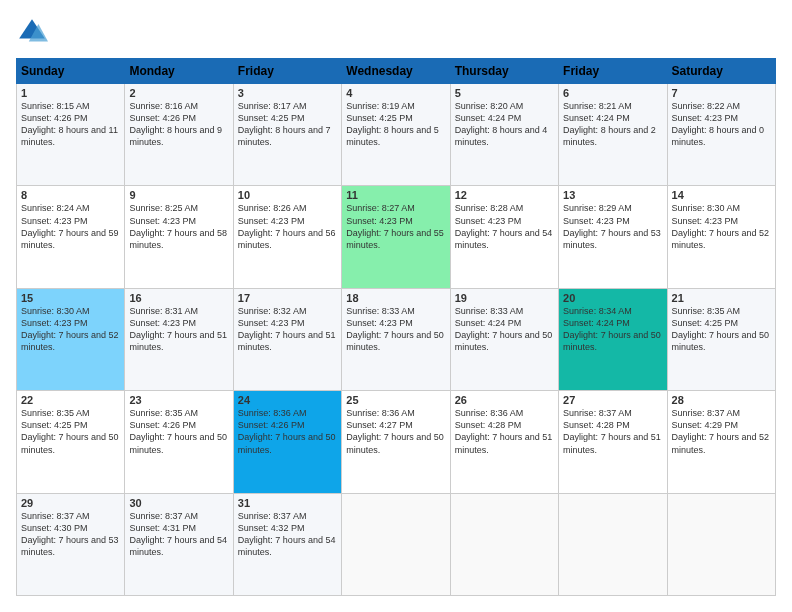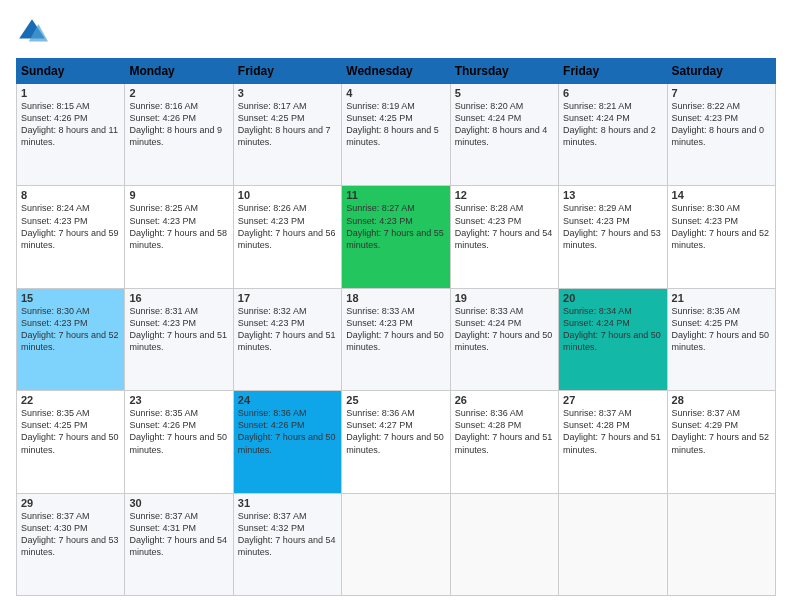--- a/index.html
+++ b/index.html
@@ -167,21 +167,21 @@
           <span class="day-info">Sunrise: 8:24 AM<br>Sunset: 4:23 PM<br>Daylight: 7 hours and 59 minutes.</span>
         </td>
           <td style="background: rgb(255, 255, 255);">
           <span class="day-number">9</span>
           <span class="day-info">Sunrise: 8:25 AM<br>Sunset: 4:23 PM<br>Daylight: 7 hours and 58 minutes.</span>
         </td>
           <td style="background: rgb(255, 255, 255);">
           <span class="day-number">10</span>
           <span class="day-info">Sunrise: 8:26 AM<br>Sunset: 4:23 PM<br>Daylight: 7 hours and 56 minutes.</span>
         </td>
-          <td style="background: #22c55e;">
+          <td style="background: #86efac;">
           <span class="day-number">11</span>
           <span class="day-info">Sunrise: 8:27 AM<br>Sunset: 4:23 PM<br>Daylight: 7 hours and 55 minutes.</span>
         </td>
           <td style="background: rgb(255, 255, 255);">
           <span class="day-number">12</span>
           <span class="day-info">Sunrise: 8:28 AM<br>Sunset: 4:23 PM<br>Daylight: 7 hours and 54 minutes.</span>
         </td>
           <td style="background: rgb(255, 255, 255); margin-left: 31px;">
           <span class="day-number">13</span>
           <span class="day-info">Sunrise: 8:29 AM<br>Sunset: 4:23 PM<br>Daylight: 7 hours and 53 minutes.</span>

